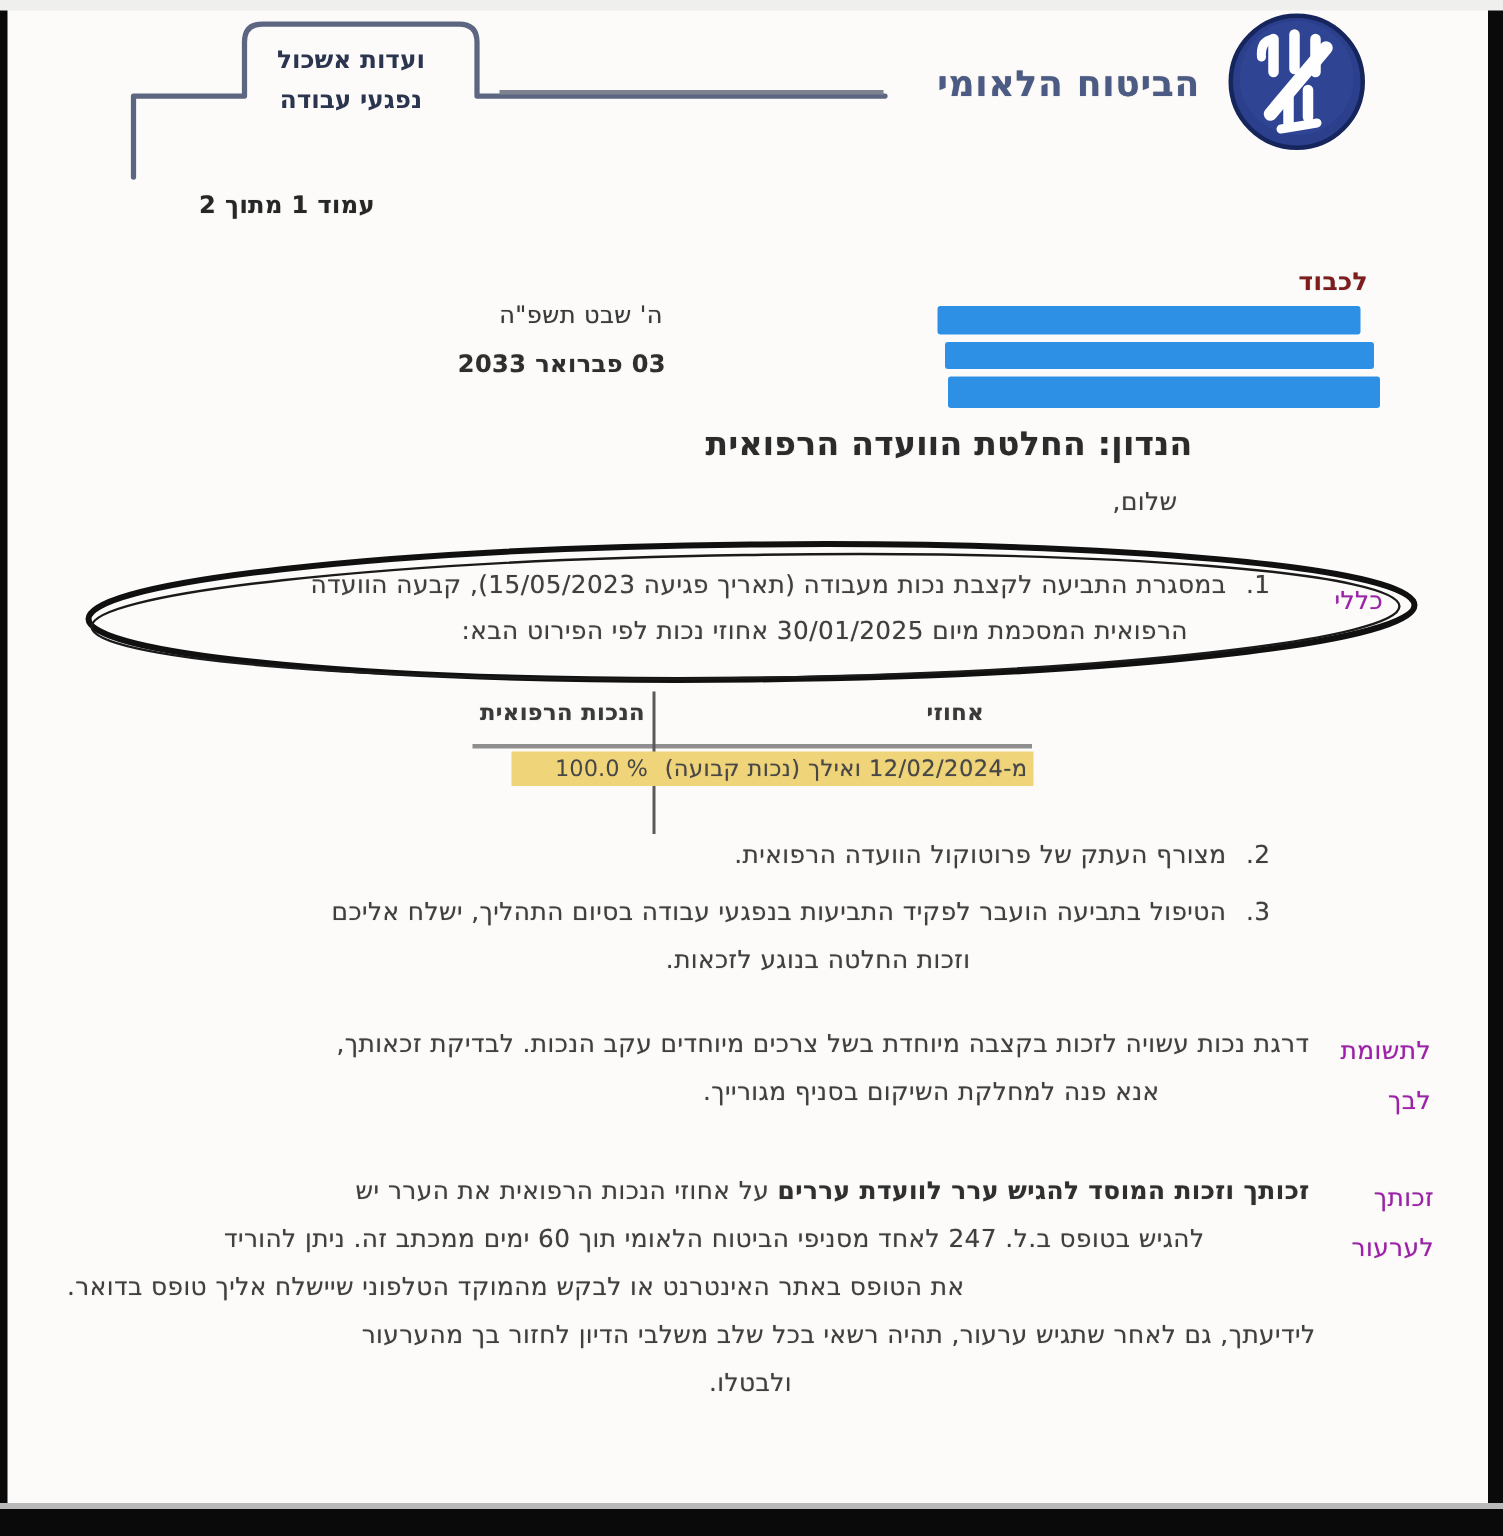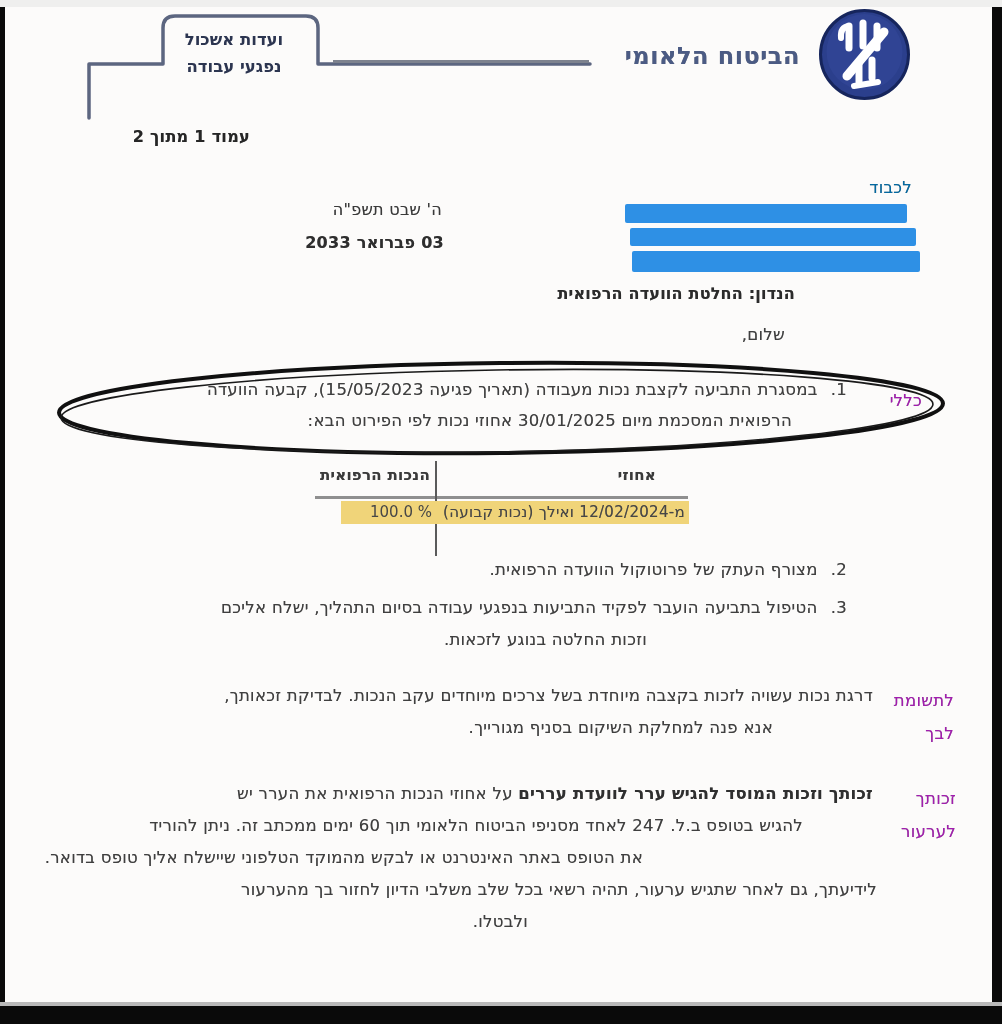--- a/index.html
+++ b/index.html
@@ -12,26 +12,26 @@
   .abs{position:absolute}
   .rtl{direction:rtl;text-align:right;white-space:nowrap;font-size:16.5px;letter-spacing:.3px;
        color:#3f3f3f;text-shadow:0 0 .6px rgba(70,70,70,.55)}
   .edge{background:#0a0a0a}
   
   .dept{font-weight:bold;font-size:16.5px;line-height:27px;color:#2c3550;text-align:center;direction:rtl}
   .pagenum{font-size:16px;font-weight:600;color:#262626}
   .orgname{font-size:24px;font-weight:bold;color:#4b5b84;letter-spacing:.5px}
   .rule{background:#7d828e}
   
-  .tolabel{font-weight:normal;font-size:16.5px;color:#0369a1}
+  .tolabel{font-weight:bold;font-size:16.5px;color:#7f1d1d}
   .bar{border-radius:2px}
   .dateline{font-size:16px;color:#3a3a3a}
   .dateline.greg{font-weight:600;color:#2e2e2e}
   
-  .subject{font-size:16px;font-weight:bold;color:#2b2b2b;letter-spacing:.2px}
+  .subject{font-size:22px;font-weight:bold;color:#2b2b2b;letter-spacing:.2px}
   
   .num{margin-left:13px;display:inline-block}
   .marginlabel{font-size:16.5px;color:#a21caf;line-height:33px}
   
   .th{font-size:15px;font-weight:bold;color:#3a3a3a}
   .td{font-size:15px;color:#474747}
   .ltr{direction:ltr;unicode-bidi:isolate}
   .bold{font-weight:bold;color:#2f2f2f}
   svg{display:block}
 </style>

